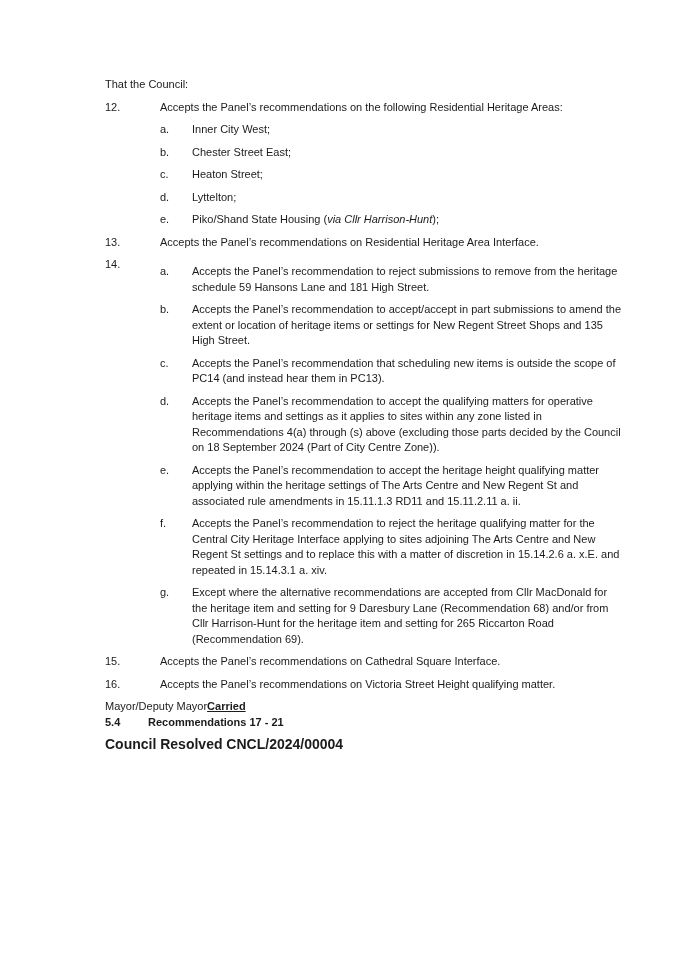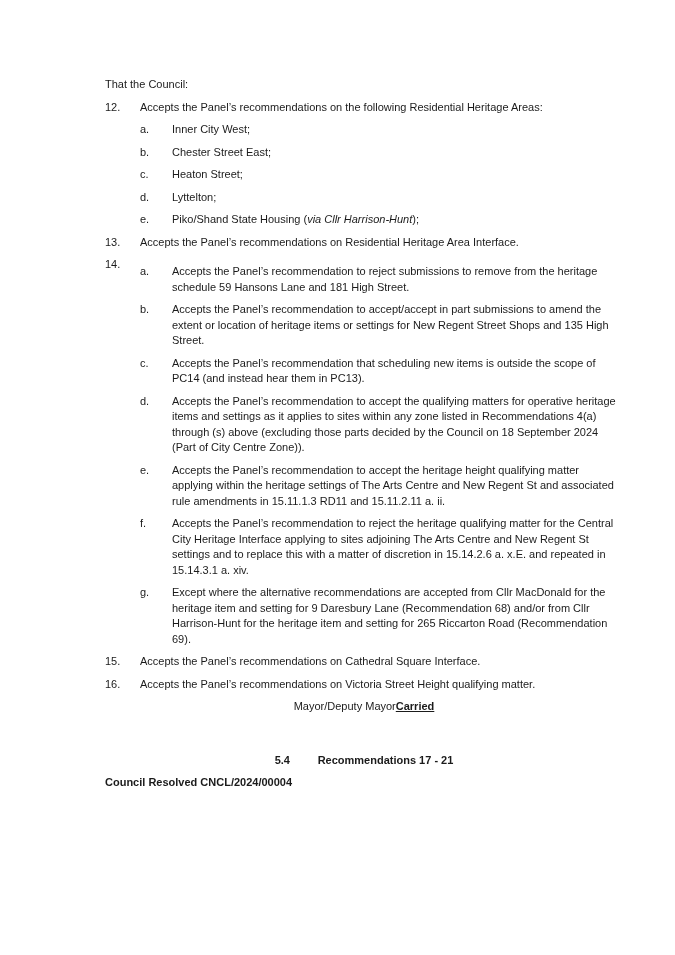--- a/index.html
+++ b/index.html
@@ -10,32 +10,32 @@
     color:#1b1b1b;
     overflow:hidden;
   }
   .page {
     width:675px; height:753px;
     padding:77px 52px 0 105px;
     font-size:11px;
     line-height:15.5px;
   }
   .block { margin-bottom:7px; }
-  .l1 { display:flex; margin-bottom:7px; }
+  .l1 { display:flex; margin-bottom:7px;gap:20px; }
   .l1 > .num { width:35px; flex-shrink:0; }
   .l1 > .body { flex:1; }
   .l2 { display:flex; margin-top:7px; }
   .l2 > .letter { width:32px; flex-shrink:0; }
   .l2 > .text { flex:1; }
   .italic { font-style:italic; }
-  .footer-row { display:flex; justify-content:center; margin-top:7px; }
+  .footer-row { display:flex; justify-content:flex-start; margin-top:7px; }
   .carried { font-weight:bold; text-decoration:underline; }
-  .section-row { display:flex; margin-top:38px; font-weight:bold;justify-content:center; }
+  .section-row { display:flex; font-weight:bold; }
   .section-row > .sec-num { width:43px; flex-shrink:0; }
-  .resolution { font-weight:bold; font-size:11px; margin-top:7px; }
+  .resolution { font-weight:bold; font-size:14px; margin-top:7px; }
   .subheading { font-weight:bold; margin-top:14px; }
 </style>
 </head>
 <body>
 
 <div class="page">
 
   <p class="block">That the Council:</p>
 
   <div class="l1">

